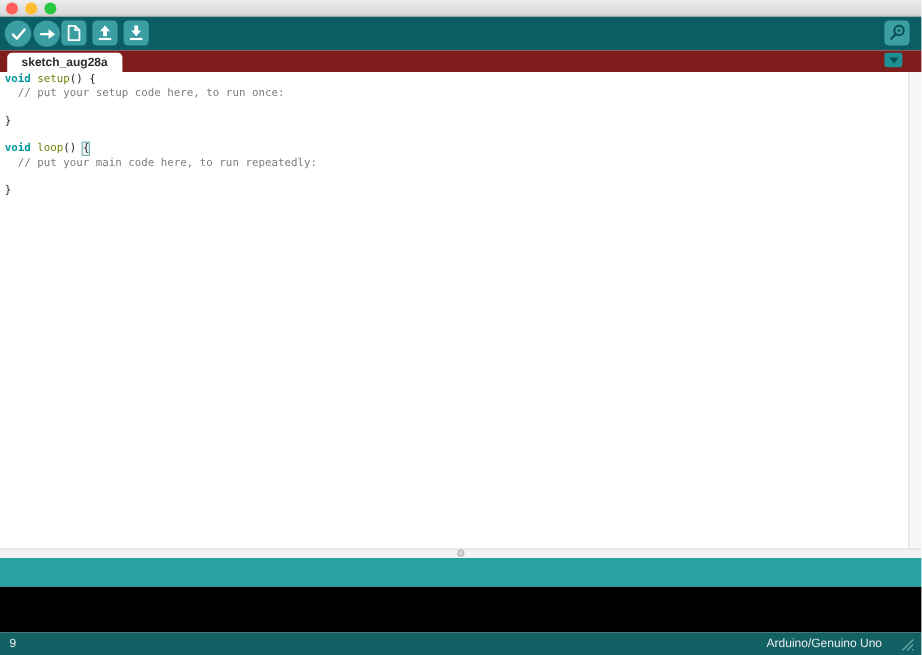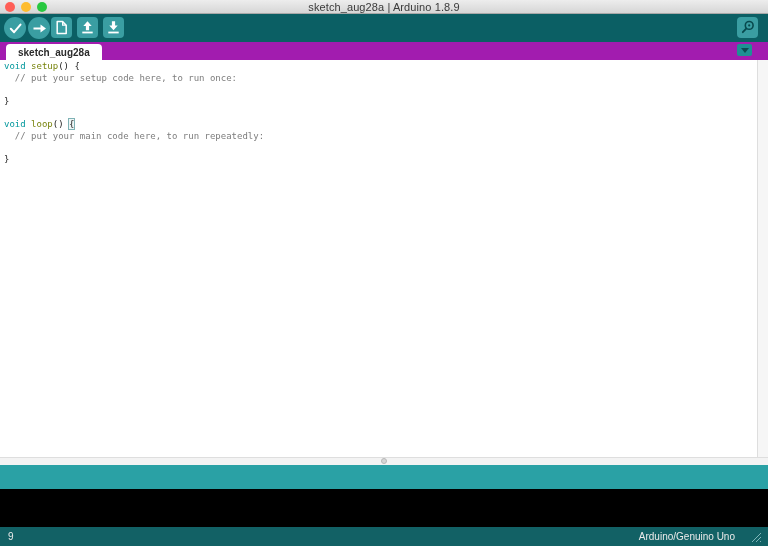--- a/index.html
+++ b/index.html
@@ -37,21 +37,21 @@
     display: flex; align-items: center; justify-content: center;
     cursor: pointer;
   }
   .tbtn.circle { width: 22px; height: 22px; border-radius: 50%; }
   .tbtn.square { width: 21px; height: 21px; border-radius: 4px; }
   .tbtn svg { display: block; }
 
   
   .tabstrip {
     height: 18px; flex: 0 0 18px;
-    background: #a21caf;
+    background: #7f1d1d;
     position: relative;
   }
   .tab {
     position: absolute; left: 6px; top: 2px; bottom: 0;
     background: #ffffff;
     border-radius: 4px 4px 0 0;
     padding: 0 12px;
     display: flex; align-items: center;
     cursor: pointer;
   }
@@ -77,21 +77,21 @@
     position: relative;
     overflow: hidden;
   }
   .code {
     font-family: "DejaVu Sans Mono", monospace;
     font-size: 9px; line-height: 11.6px;
     color: #222222;
     padding: 1px 0 0 4px;
     white-space: pre;
   }
-  .tok-keyword  { color: #00979c; font-weight: normal; }
+  .tok-keyword  { color: #00979c; font-weight: bold; }
   .tok-function { color: #77830b; font-weight: normal; }
   .tok-comment  { color: #7d7d7d; }
   .tok-plain    { color: #222222; }
   .tok-brace-highlight {
     color: #222222;
     outline: 1px solid #7fb2b5;
     background: #eef6f6;
   }
   .vscroll {
     position: absolute; top: 0; right: 0; bottom: 8px; width: 11px;
@@ -127,21 +127,20 @@
 </style>
 </head>
 <body>
 
 <div class="titlebar">
   <div class="traffic">
       <div class="light" style="background: rgb(255, 95, 87);"></div>
       <div class="light" style="background: rgb(254, 188, 46);"></div>
       <div class="light" style="background: rgb(40, 200, 64);"></div>
     </div>
-  <div class="title-text">sketch_aug28a | Arduino 1.8.9</div>
 </div>
 
 <div class="toolbar">
   <div id="toolbar-buttons">
       <div class="tbtn circle" style="left: 4px;">
         <span>
           <svg width="21" height="21" viewBox="0 0 21 21">
             <path d="M5.8 10.8l3.3 3.4 6.4-7.6" fill="none" stroke="#fff" stroke-width="2" stroke-linecap="round" stroke-linejoin="round"></path>
           </svg>
         </span>

